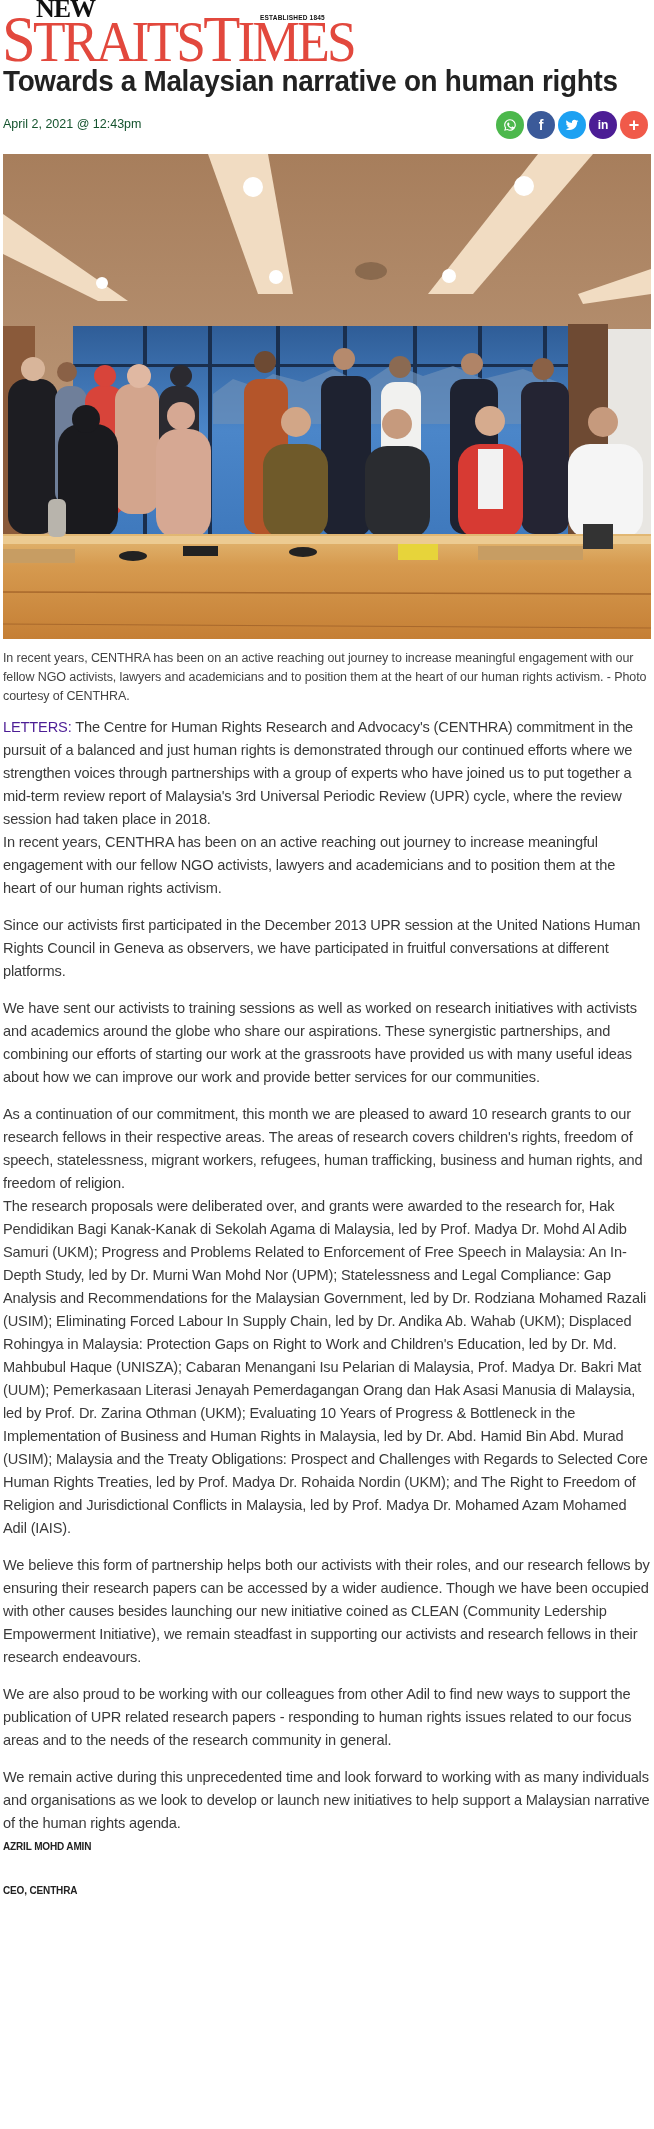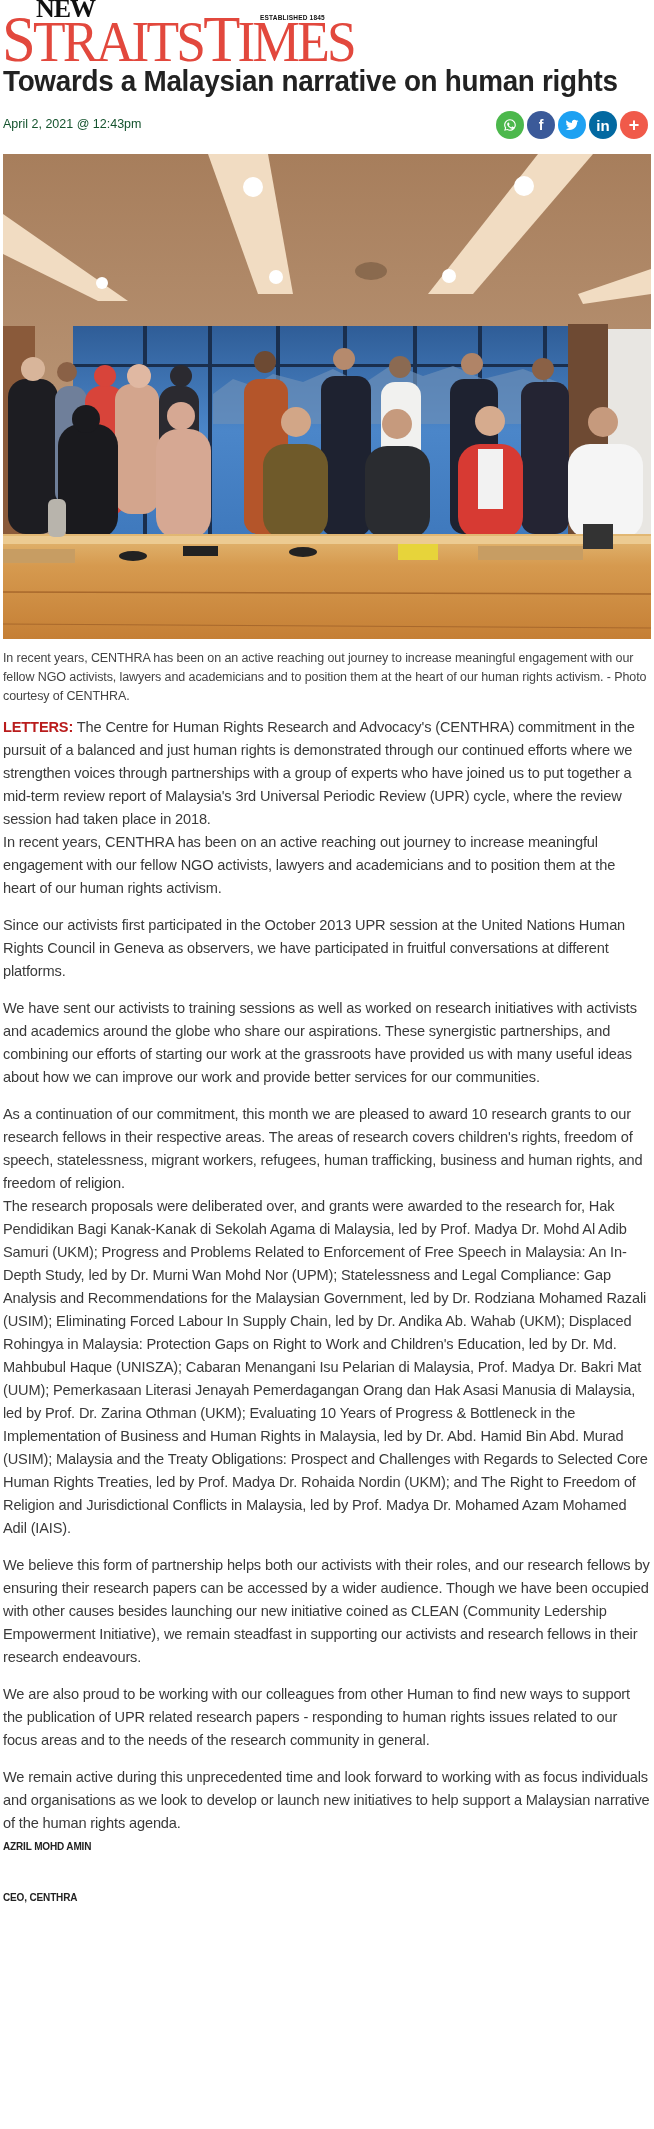--- a/index.html
+++ b/index.html
@@ -115,29 +115,29 @@
     }
     .article {
       margin: 10px 3px 0 3px;
       font-size: 14.6px;
       line-height: 23px;
       color: #3a3a3a;
       letter-spacing: -0.15px;
     }
     .article p { margin: 0; }
     .article p.gap { margin-top: 14px; }
-    .article strong.lead { color: #b91c1c; font-weight: bold; }
+    .article strong.lead { color: #4c1d95; font-weight: normal; }
     .sig {
       margin-top: 16px;
       font-weight: bold;
       color: #222222;
       font-size: 10px;
       line-height: 23px;
     }
-    .sig + .sig { margin-top: 28px; }
+    .sig + .sig { margin-top: 21px; }
   </style>
 </head>
 <body>
 
 <header>
   <div class="masthead">
     <span class="new">NEW</span>
     <span class="name"><span class="big">S</span><span>TRAITS</span><span class="big">T</span><span>IMES</span></span>
     <span class="est">ESTABLISHED 1845</span>
   </div>
@@ -155,21 +155,21 @@
           </svg>
       </a>
       <a class="btn" style="background:#3b5a99">
         <span>f</span>
       </a>
       <a class="btn" style="background:#1da1f2">
         <svg viewBox="0 0 24 24">
             <path d="M23 5.1a9 9 0 0 1-2.6.7 4.5 4.5 0 0 0 2-2.5 9 9 0 0 1-2.9 1.1 4.5 4.5 0 0 0-7.7 4.1A12.8 12.8 0 0 1 2.5 3.8a4.5 4.5 0 0 0 1.4 6 4.4 4.4 0 0 1-2-.6v.1a4.5 4.5 0 0 0 3.6 4.4 4.5 4.5 0 0 1-2 .1 4.5 4.5 0 0 0 4.2 3.1A9 9 0 0 1 1 18.7 12.8 12.8 0 0 0 7.9 20.7c8.3 0 12.8-6.9 12.8-12.8v-.6A9 9 0 0 0 23 5.1z"></path>
           </svg>
       </a>
-      <a class="btn" style="background:#0369a1;font-size:15px">
+      <a class="btn" style="background:#4c1d95;font-size:12px">
         <span>in</span>
       </a>
       <a class="btn" style="background:#f05a4a;font-size:18px">
         <span>+</span>
       </a>
     </div>
   </div>
 
   <figure>
     <div class="photo-wrap">
@@ -272,23 +272,23 @@
         <rect x="580" y="370" width="30" height="25" fill="#333"></rect>
         <rect x="45" y="345" width="18" height="38" rx="6" fill="#b8b4ac"></rect>
       </svg>
     </div>
     <figcaption class="caption">In recent years, CENTHRA has been on an active reaching out journey to increase meaningful engagement with our fellow NGO activists, lawyers and academicians and to position them at the heart of our human rights activism. - Photo courtesy of CENTHRA.</figcaption>
   </figure>
 
   <div class="article">
     <p><strong class="lead">LETTERS:</strong> <span>The Centre for Human Rights Research and Advocacy's (CENTHRA) commitment in the pursuit of a balanced and just human rights is demonstrated through our continued efforts where we strengthen voices through partnerships with a group of experts who have joined us to put together a mid-term review report of Malaysia's 3rd Universal Periodic Review (UPR) cycle, where the review session had taken place in 2018.</span></p>
     <p>In recent years, CENTHRA has been on an active reaching out journey to increase meaningful engagement with our fellow NGO activists, lawyers and academicians and to position them at the heart of our human rights activism.</p>
-    <p class="gap">Since our activists first participated in the October 2013 UPR session at the United Nations Human Rights Council in Geneva as observers, we have participated in fruitful conversations at different platforms.</p>
+    <p class="gap">Since our activists first participated in the December 2013 UPR session at the United Nations Human Rights Council in Geneva as observers, we have participated in fruitful conversations at different platforms.</p>
     <p class="gap">We have sent our activists to training sessions as well as worked on research initiatives with activists and academics around the globe who share our aspirations. These synergistic partnerships, and combining our efforts of starting our work at the grassroots have provided us with many useful ideas about how we can improve our work and provide better services for our communities.</p>
     <p class="gap">As a continuation of our commitment, this month we are pleased to award 10 research grants to our research fellows in their respective areas. The areas of research covers children's rights, freedom of speech, statelessness, migrant workers, refugees, human trafficking, business and human rights, and freedom of religion.</p>
     <p>The research proposals were deliberated over, and grants were awarded to the research for, Hak Pendidikan Bagi Kanak-Kanak di Sekolah Agama di Malaysia, led by Prof. Madya Dr. Mohd Al Adib Samuri (UKM); Progress and Problems Related to Enforcement of Free Speech in Malaysia: An In-Depth Study, led by Dr. Murni Wan Mohd Nor (UPM); Statelessness and Legal Compliance: Gap Analysis and Recommendations for the Malaysian Government, led by Dr. Rodziana Mohamed Razali (USIM); Eliminating Forced Labour In Supply Chain, led by Dr. Andika Ab. Wahab (UKM); Displaced Rohingya in Malaysia: Protection Gaps on Right to Work and Children's Education, led by Dr. Md. Mahbubul Haque (UNISZA); Cabaran Menangani Isu Pelarian di Malaysia, Prof. Madya Dr. Bakri Mat (UUM); Pemerkasaan Literasi Jenayah Pemerdagangan Orang dan Hak Asasi Manusia di Malaysia, led by Prof. Dr. Zarina Othman (UKM); Evaluating 10 Years of Progress &amp; Bottleneck in the Implementation of Business and Human Rights in Malaysia, led by Dr. Abd. Hamid Bin Abd. Murad (USIM); Malaysia and the Treaty Obligations: Prospect and Challenges with Regards to Selected Core Human Rights Treaties, led by Prof. Madya Dr. Rohaida Nordin (UKM); and The Right to Freedom of Religion and Jurisdictional Conflicts in Malaysia, led by Prof. Madya Dr. Mohamed Azam Mohamed Adil (IAIS).</p>
     <p class="gap">We believe this form of partnership helps both our activists with their roles, and our research fellows by ensuring their research papers can be accessed by a wider audience. Though we have been occupied with other causes besides launching our new initiative coined as CLEAN (Community Ledership Empowerment Initiative), we remain steadfast in supporting our activists and research fellows in their research endeavours.</p>
-    <p class="gap">We are also proud to be working with our colleagues from other Human to find new ways to support the publication of UPR related research papers - responding to human rights issues related to our focus areas and to the needs of the research community in general.</p>
-    <p class="gap">We remain active during this unprecedented time and look forward to working with as focus individuals and organisations as we look to develop or launch new initiatives to help support a Malaysian narrative of the human rights agenda.</p>
+    <p class="gap">We are also proud to be working with our colleagues from other Adil to find new ways to support the publication of UPR related research papers - responding to human rights issues related to our focus areas and to the needs of the research community in general.</p>
+    <p class="gap">We remain active during this unprecedented time and look forward to working with as many individuals and organisations as we look to develop or launch new initiatives to help support a Malaysian narrative of the human rights agenda.</p>
     <p class="sig">AZRIL MOHD AMIN</p>
     <p class="sig">CEO, CENTHRA</p>
   </div>
 </main>
 
 </body></html>

